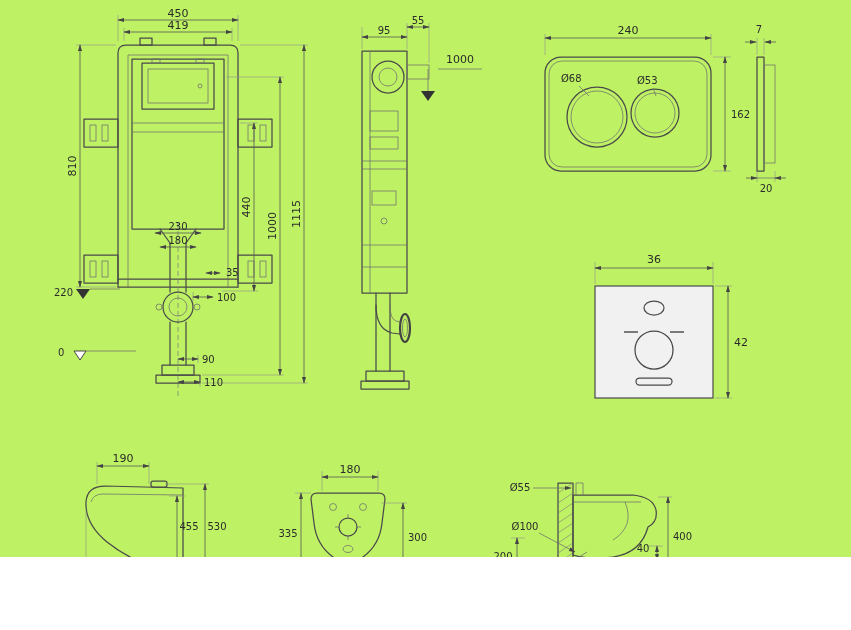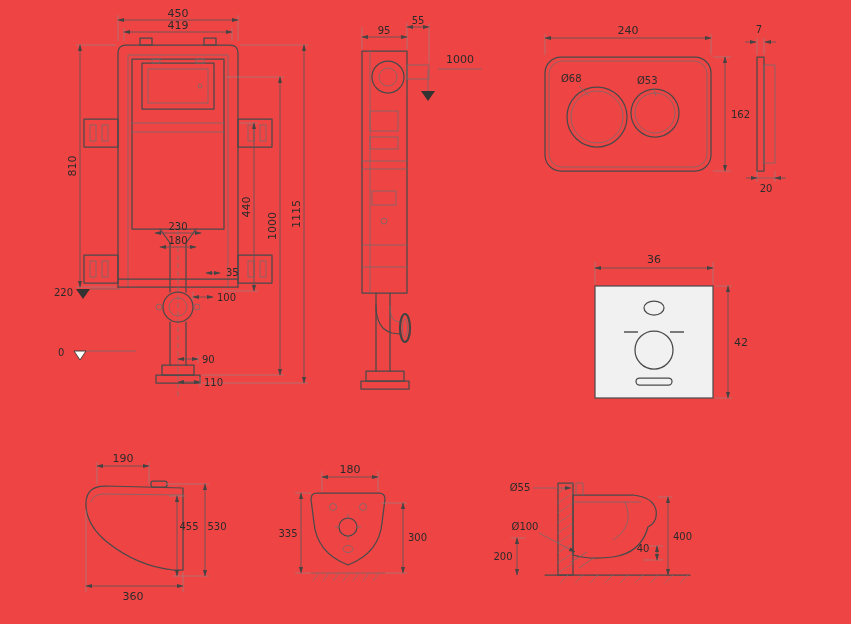--- a/index.html
+++ b/index.html
@@ -1,17 +1,17 @@
 <!DOCTYPE html>
 <html><head>
 <meta charset="utf-8">
 <style>
   * { margin:0; padding:0; box-sizing:border-box; }
   html,body { background:#ffffff; font-family:"DejaVu Sans", sans-serif; }
-  #canvas { position:relative; width:851px; height:624px; background:#ef4444; overflow:hidden; }
+  #canvas { position:relative; width:851px; height:557px; background:#bef264; overflow:hidden; }
   .fig { position:absolute; }
   .outline { fill:none; stroke:#4a4a4a; stroke-width:1.25; stroke-linejoin:round; stroke-linecap:round; }
   .thin    { fill:none; stroke:#6e6e6e; stroke-width:0.75; }
   .thick   { fill:none; stroke:#444; stroke-width:2.2; }
   .fill-light { fill:#f1f1f1; stroke:#4a4a4a; stroke-width:1.2; }
   .dim  { stroke:#555; stroke-width:0.8; fill:none; }
   .ext  { stroke:#8d8d8d; stroke-width:0.6; fill:none; }
   .dash { stroke:#7a7a7a; stroke-width:0.7; fill:none; stroke-dasharray:5 3; }
   .hatch { stroke:#7a7a7a; stroke-width:0.6; }
   text.dt  { font-size:11px; fill:#2b2b2b; font-family:"DejaVu Sans", sans-serif; }

